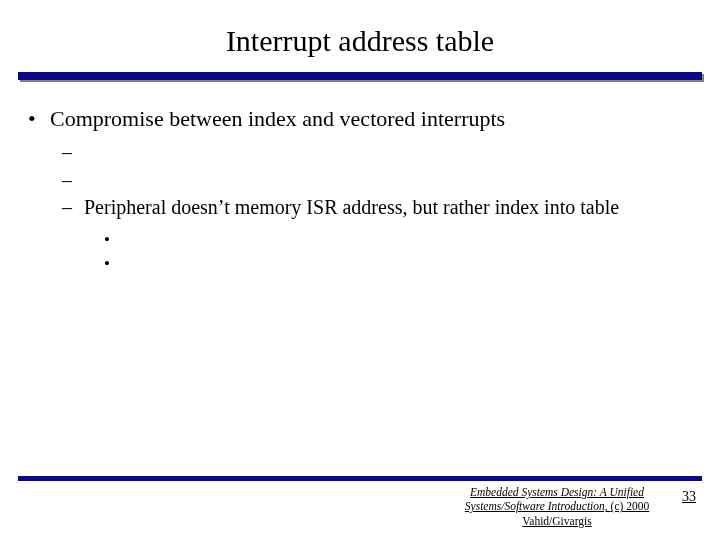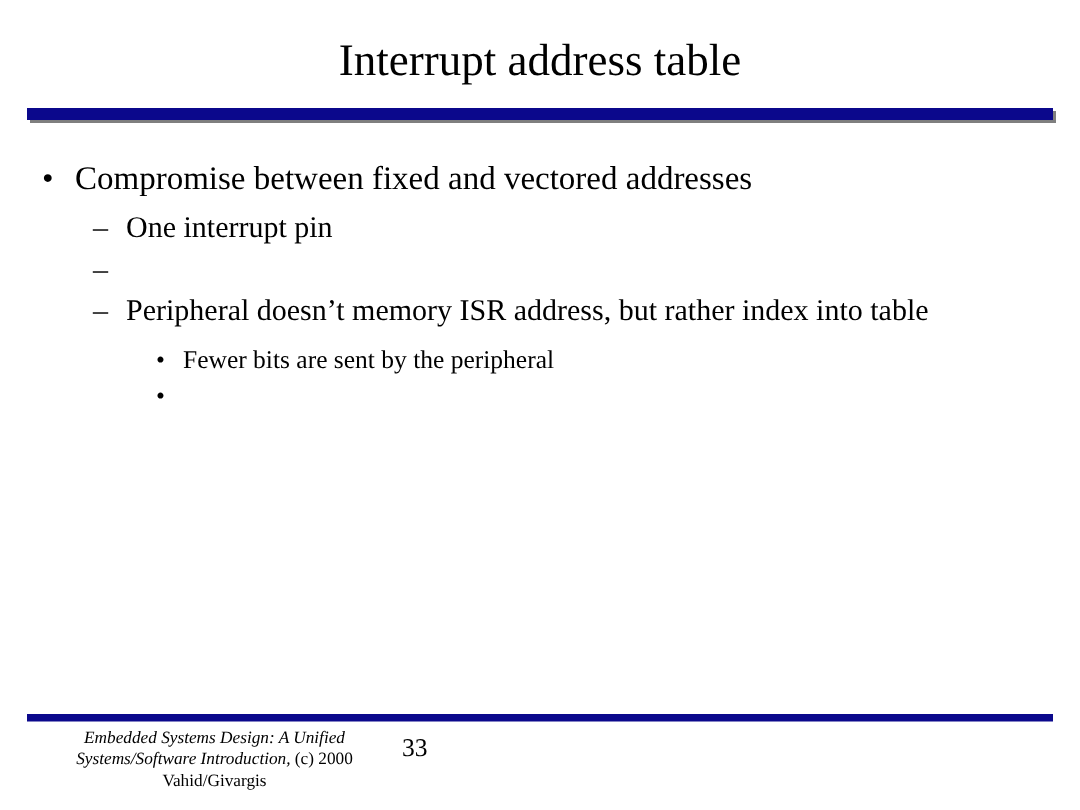--- a/index.html
+++ b/index.html
@@ -79,71 +79,70 @@
     bottom: 12px;
     padding: 0 18px;
   }
   .rule-bottom {
     height: 5px;
     background: #0b088c;
     margin-bottom: 4px;
   }
   .footer-row {
     display: flex;
-    justify-content: flex-start;
+    justify-content: flex-end;
     align-items: flex-start;
+    text-decoration: underline;
   }
   .footer-left {
     font-style: italic;
     font-size: 11.5px;
     line-height: 1.25;
     max-width: 250px;
     text-align: center;
   }
   .footer-left .nonitalic {
     font-style: normal;
   }
   .footer-right {
-    font-size: 17px;
+    font-size: 14px;
     padding-top: 4px;
     padding-right: 6px;
   }
 </style>
 </head>
 <body>
 
 <div class="slide">
 
   <h1 class="title">Interrupt address table</h1>
 
   <div class="rule-top shadow"></div>
 
   <div class="content">
 
     <div class="bullet-l1">
       <span class="marker">•</span>
-      <span>Compromise between fixed and vectored addresses</span>
+      <span>Compromise between index and vectored interrupts</span>
     </div>
 
     <div class="bullet-l2">
       <span class="marker">–</span>
-      <span>One interrupt pin</span>
     </div>
     <div class="bullet-l2">
       <span class="marker">–</span>
     </div>
     <div class="bullet-l2">
       <span class="marker">–</span>
       <span>Peripheral doesn’t memory ISR address, but rather index into table</span>
     </div>
 
     <div class="l3-group">
       <div class="bullet-l3">
         <span class="marker">•</span>
-        <span>Fewer bits are sent by the peripheral</span>
       </div>
       <div class="bullet-l3">
         <span class="marker">•</span>
       </div>
     </div>
 
   </div>
 
   <div class="footer">
     <div class="rule-bottom"></div>

